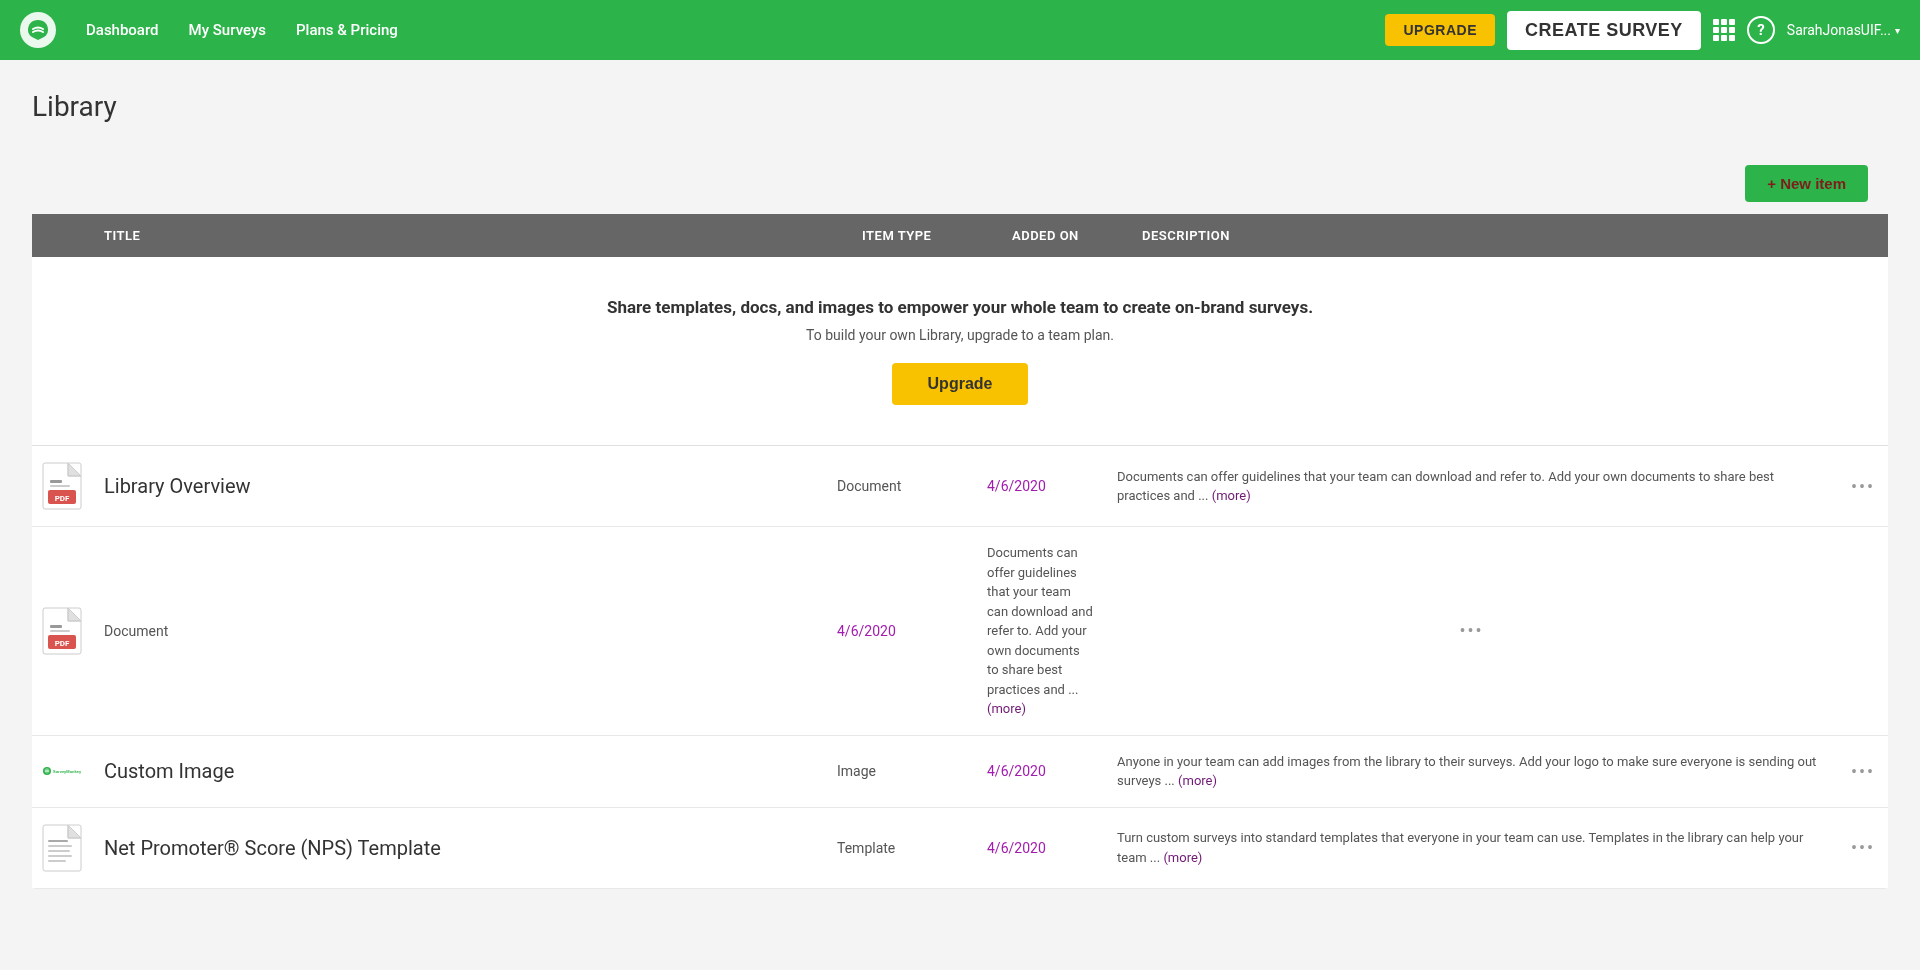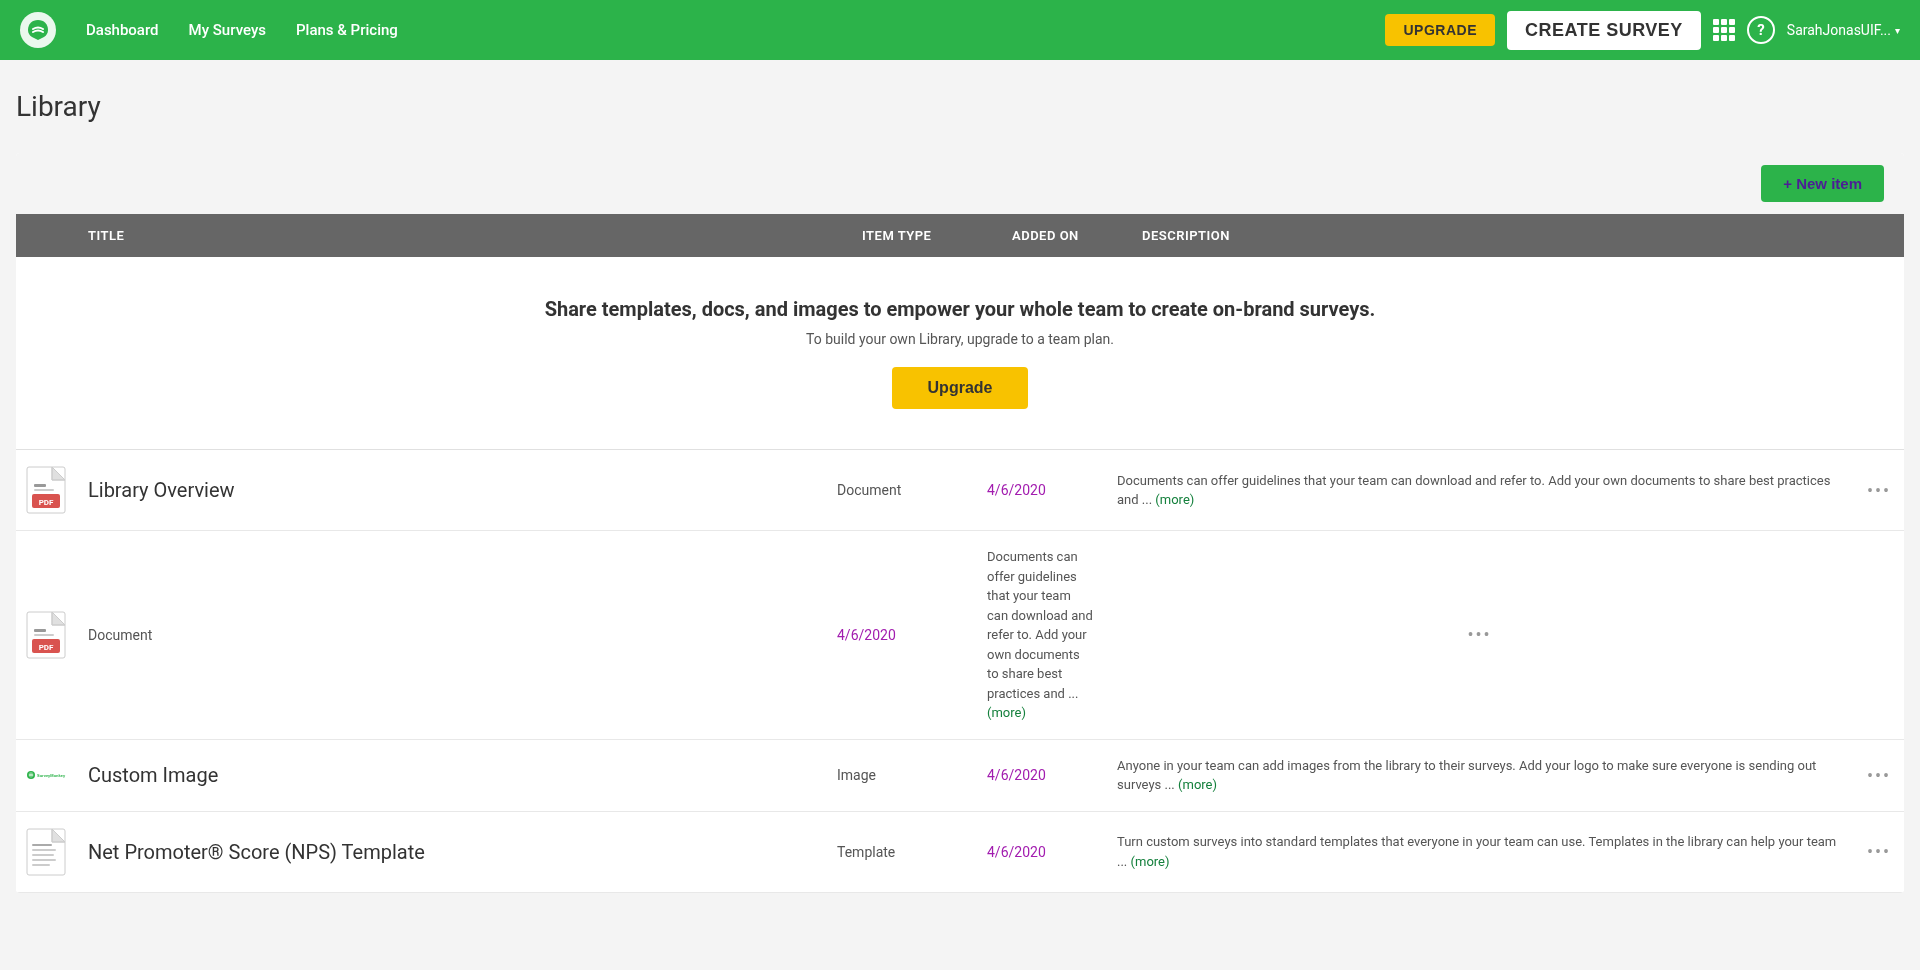--- a/index.html
+++ b/index.html
@@ -82,21 +82,21 @@
       align-items: center;
       gap: 4px;
     }
     .nav-user-caret {
       font-size: 10px;
     }
 
     
     .page-container {
       max-width: 1920px;
-      padding: 30px 16px;
+      padding: 30px 32px;
     }
     .page-title {
       font-size: 28px;
       font-weight: 400;
       color: #333;
       margin-bottom: 30px;
     }
 
     
     .library-panel {
@@ -105,21 +105,21 @@
       overflow: hidden;
     }
     .library-toolbar {
       display: flex;
       justify-content: flex-end;
       padding: 12px 20px;
       background: #f4f4f4;
     }
     .btn-new-item {
       background: #2cb34a;
-      color: #4c1d95;
+      color: #7f1d1d;
       border: none;
       border-radius: 4px;
       padding: 10px 22px;
       font-size: 15px;
       font-weight: 600;
       cursor: pointer;
       text-align: right;
     }
 
     
@@ -137,21 +137,21 @@
       padding: 14px 12px;
     }
 
     
     .upgrade-banner {
       text-align: center;
       padding: 40px 20px;
       border-bottom: 1px solid #e0e0e0;
     }
     .upgrade-banner-title {
-      font-size: 20px;
+      font-size: 17px;
       font-weight: 700;
       color: #333;
       margin-bottom: 10px;
     }
     .upgrade-banner-sub {
       font-size: 14px;
       color: #555;
       margin-bottom: 20px;
     }
     .btn-upgrade-yellow {
@@ -194,21 +194,21 @@
       font-size: 14px;
       color: #a21caf;
     }
     .row-desc-cell {
       padding: 16px 12px;
       font-size: 13px;
       color: #555;
       line-height: 1.5;
     }
     .row-desc-cell a {
-      color: #15803d;
+      color: #701a75;
       text-decoration: none;
     }
     .row-actions-cell {
       padding: 16px 10px;
       display: flex;
       align-items: center;
       justify-content: center;
       cursor: pointer;
     }
     .three-dots {

